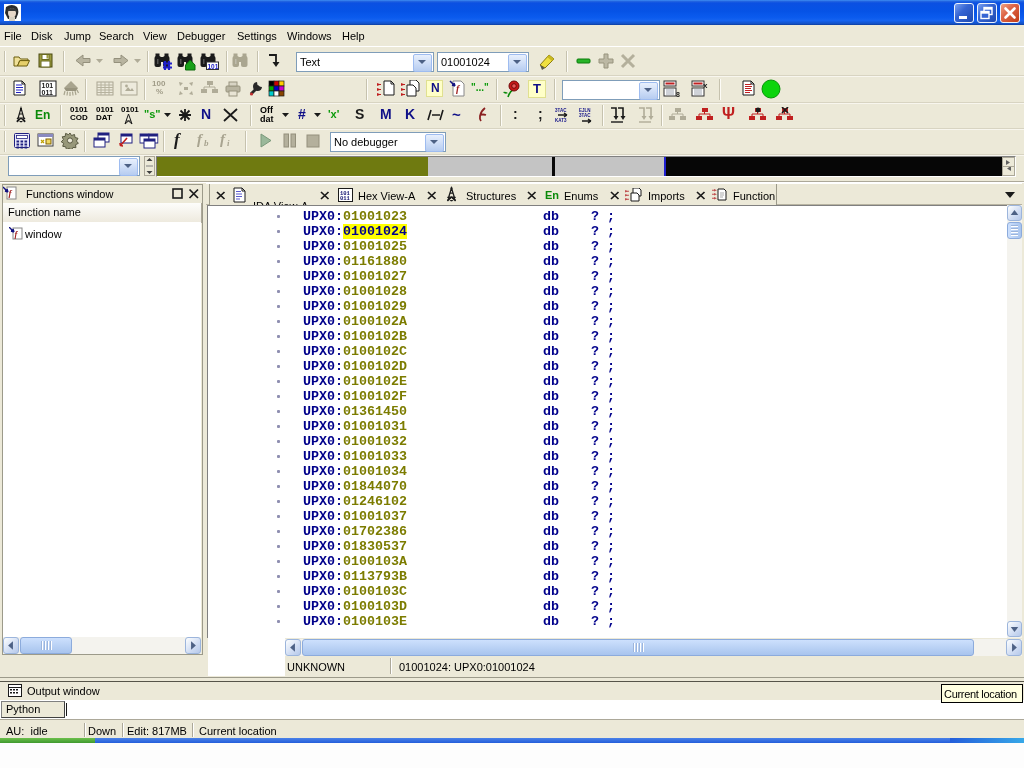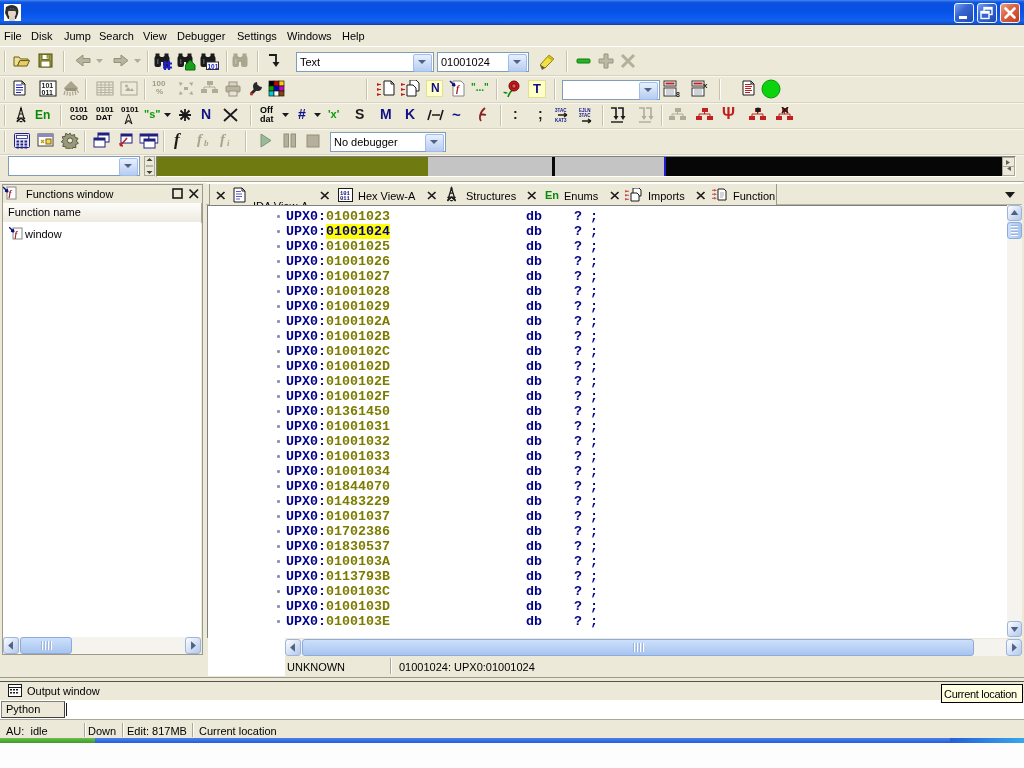--- a/index.html
+++ b/index.html
@@ -636,40 +636,40 @@
         <path d="M2 1 l3 1.2 -3 1.2 z M2 5 l3 1.2 -3 1.2 z M2 9 l3 1.2 -3 1.2 z"></path>
         <path d="M0 1.7 h3 v1 h-3 z M0 5.7 h3 v1 h-3 z M0 9.7 h3 v1 h-3 z"></path>
       </g>
     </svg>
     <div style="position:absolute;left:733px;top:190px;color:#000;font:normal normal 11px 'Liberation Sans',sans-serif;letter-spacing:0;white-space:pre">Function</div>
     <svg style="position:absolute;left:1004px;top:190px" width="12" height="10" viewBox="0 0 12 10">
       <path d="M1 2 h10 l-5 6 z" fill="#1a1a1a"></path>
     </svg>
     <div style="position:absolute;left:207px;top:205px;width:800px;height:433px;background:#fff;border-top:1px solid #808080;border-left:1px solid #808080;box-sizing:border-box"></div>
     <div style="position:absolute;left:208px;top:637px;width:77px;height:39px;background:#fff"></div>
-    <div style="position:absolute;left:286px;top:209px;font:bold 13.3333px 'Liberation Mono',monospace;line-height:15px;color:#00008b;white-space:pre">UPX0:<span style="color:#7c7c00">01001023</span>                 db    ? ;
+    <div style="position:absolute;left:303px;top:209px;font:bold 13.3333px 'Liberation Mono',monospace;line-height:15px;color:#00008b;white-space:pre">UPX0:<span style="color:#7c7c00">01001023</span>                 db    ? ;
 UPX0:<span style="background:#ffff00;color:#00008b">01001024</span>                 db    ? ;
 UPX0:<span style="color:#7c7c00">01001025</span>                 db    ? ;
-UPX0:<span style="color:#7c7c00">01001026</span>                 db    ? ;
+UPX0:<span style="color:#7c7c00">01161880</span>                 db    ? ;
 UPX0:<span style="color:#7c7c00">01001027</span>                 db    ? ;
 UPX0:<span style="color:#7c7c00">01001028</span>                 db    ? ;
 UPX0:<span style="color:#7c7c00">01001029</span>                 db    ? ;
 UPX0:<span style="color:#7c7c00">0100102A</span>                 db    ? ;
 UPX0:<span style="color:#7c7c00">0100102B</span>                 db    ? ;
 UPX0:<span style="color:#7c7c00">0100102C</span>                 db    ? ;
 UPX0:<span style="color:#7c7c00">0100102D</span>                 db    ? ;
 UPX0:<span style="color:#7c7c00">0100102E</span>                 db    ? ;
 UPX0:<span style="color:#7c7c00">0100102F</span>                 db    ? ;
 UPX0:<span style="color:#7c7c00">01361450</span>                 db    ? ;
 UPX0:<span style="color:#7c7c00">01001031</span>                 db    ? ;
 UPX0:<span style="color:#7c7c00">01001032</span>                 db    ? ;
 UPX0:<span style="color:#7c7c00">01001033</span>                 db    ? ;
 UPX0:<span style="color:#7c7c00">01001034</span>                 db    ? ;
 UPX0:<span style="color:#7c7c00">01844070</span>                 db    ? ;
-UPX0:<span style="color:#7c7c00">01483229</span>                 db    ? ;
+UPX0:<span style="color:#7c7c00">01246102</span>                 db    ? ;
 UPX0:<span style="color:#7c7c00">01001037</span>                 db    ? ;
 UPX0:<span style="color:#7c7c00">01702386</span>                 db    ? ;
 UPX0:<span style="color:#7c7c00">01830537</span>                 db    ? ;
 UPX0:<span style="color:#7c7c00">0100103A</span>                 db    ? ;
 UPX0:<span style="color:#7c7c00">0113793B</span>                 db    ? ;
 UPX0:<span style="color:#7c7c00">0100103C</span>                 db    ? ;
 UPX0:<span style="color:#7c7c00">0100103D</span>                 db    ? ;
 UPX0:<span style="color:#7c7c00">0100103E</span>                 db    ? ;</div>
     <div style="position:absolute;left:277px;top:215px;width:3px;height:3px;background:#8f8fb1;border-radius:1px"></div>
     <div style="position:absolute;left:277px;top:230px;width:3px;height:3px;background:#8f8fb1;border-radius:1px"></div>

